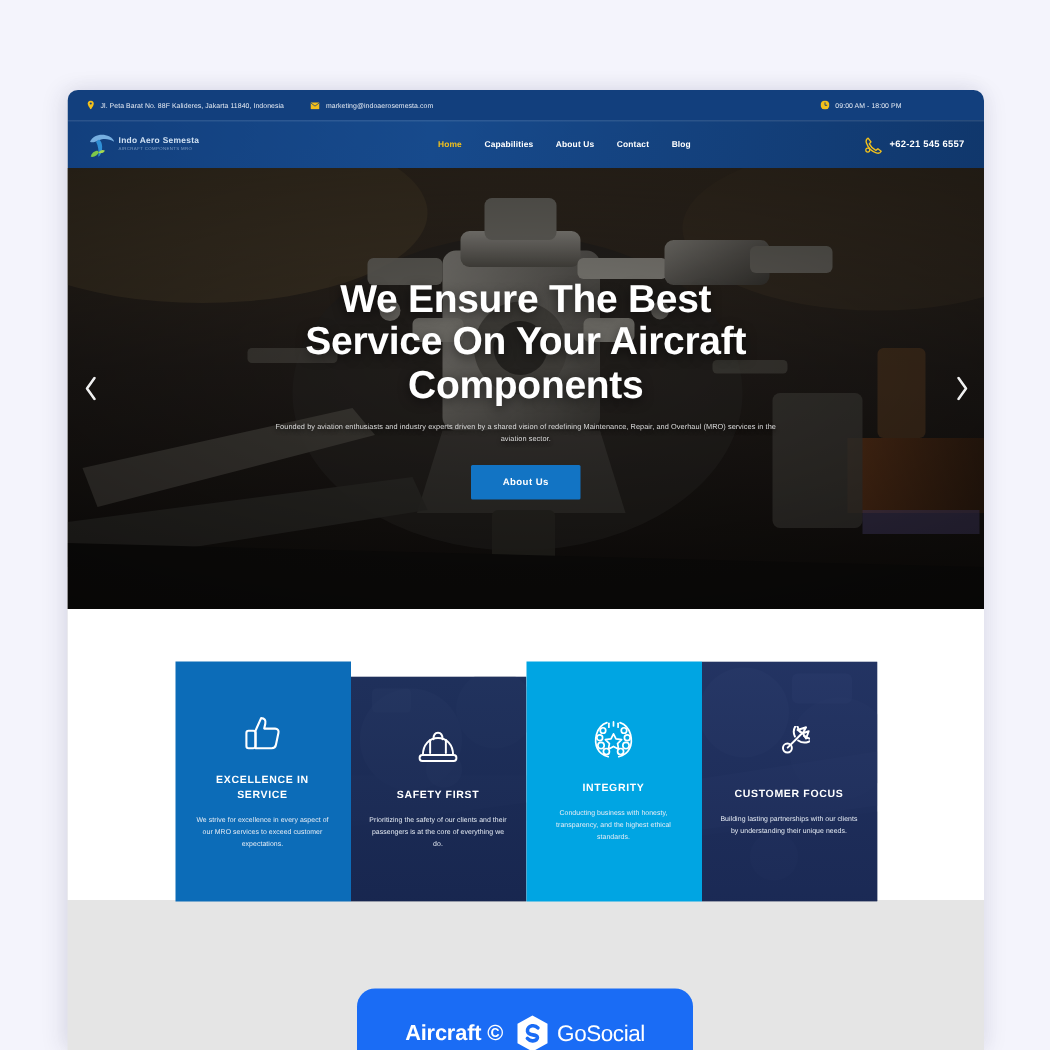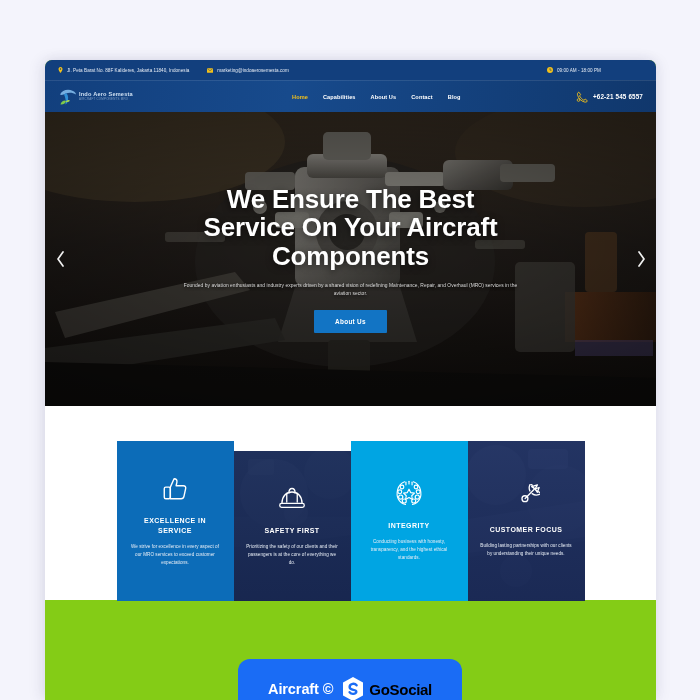--- a/index.html
+++ b/index.html
@@ -16,21 +16,21 @@
     position: relative;
   }
 
   
   #site-frame {
     position: absolute;
     left: 45px; top: 60px;
     width: 611px; height: 640px;
     border-radius: 7px 7px 0 0;
     overflow: hidden;
-    background: #84cc16;
+    background: #e5e5e5;
     box-shadow: -4px 0 14px rgba(40,40,80,.10), 4px 0 14px rgba(40,40,80,.06);
   }
 
   
   #topbar {
     height: 20px;
     background: #123f7d;
     display: flex;
     align-items: center;
     padding: 0 13px;
@@ -197,21 +197,21 @@
     background: #1a6cf5;
     border-radius: 12px;
     display: flex; align-items: center; justify-content: center;
     gap: 8px;
   }
   #gs-copy {
     font-size: 14.5px; font-weight: 700; color: #ffffff; letter-spacing: -.1px;
   }
   #gs-logo { display: flex; align-items: center; gap: 4px; }
   #gs-name {
-    font-size: 15px; font-weight: 700; color: #000000; letter-spacing: -.3px;
+    font-size: 15px; font-weight: 400; color: #ffffff; letter-spacing: -.3px;
   }
 </style>
 </head>
 <body>
 
 <div id="site-frame">
 
   <div id="topbar">
     <div class="tb-group">
       <span class="ic">

